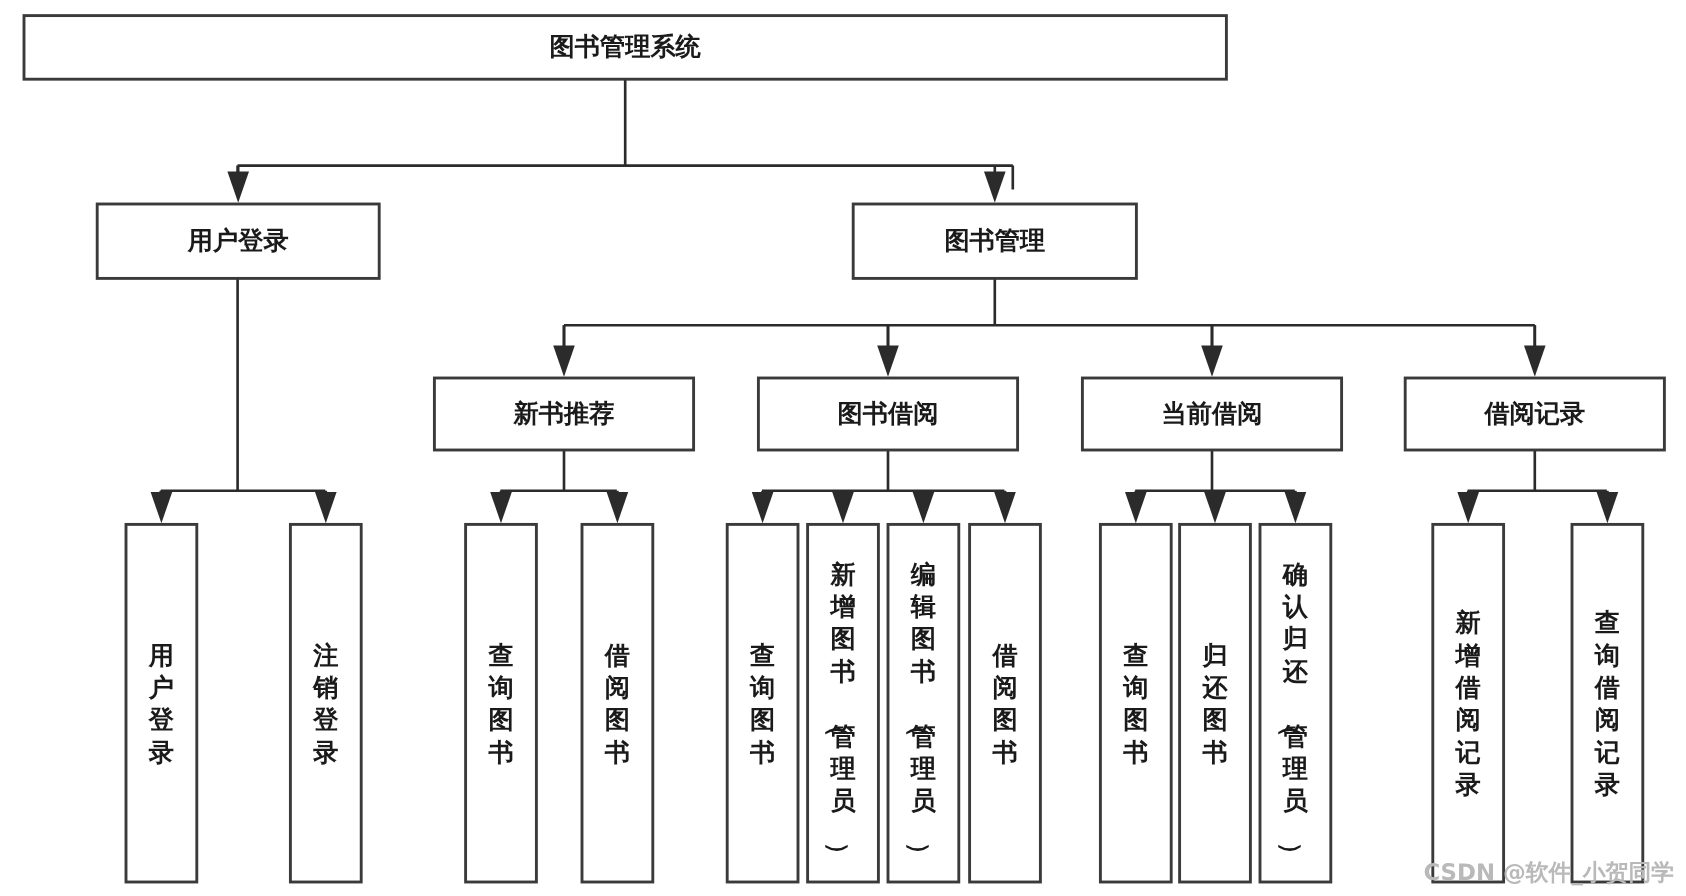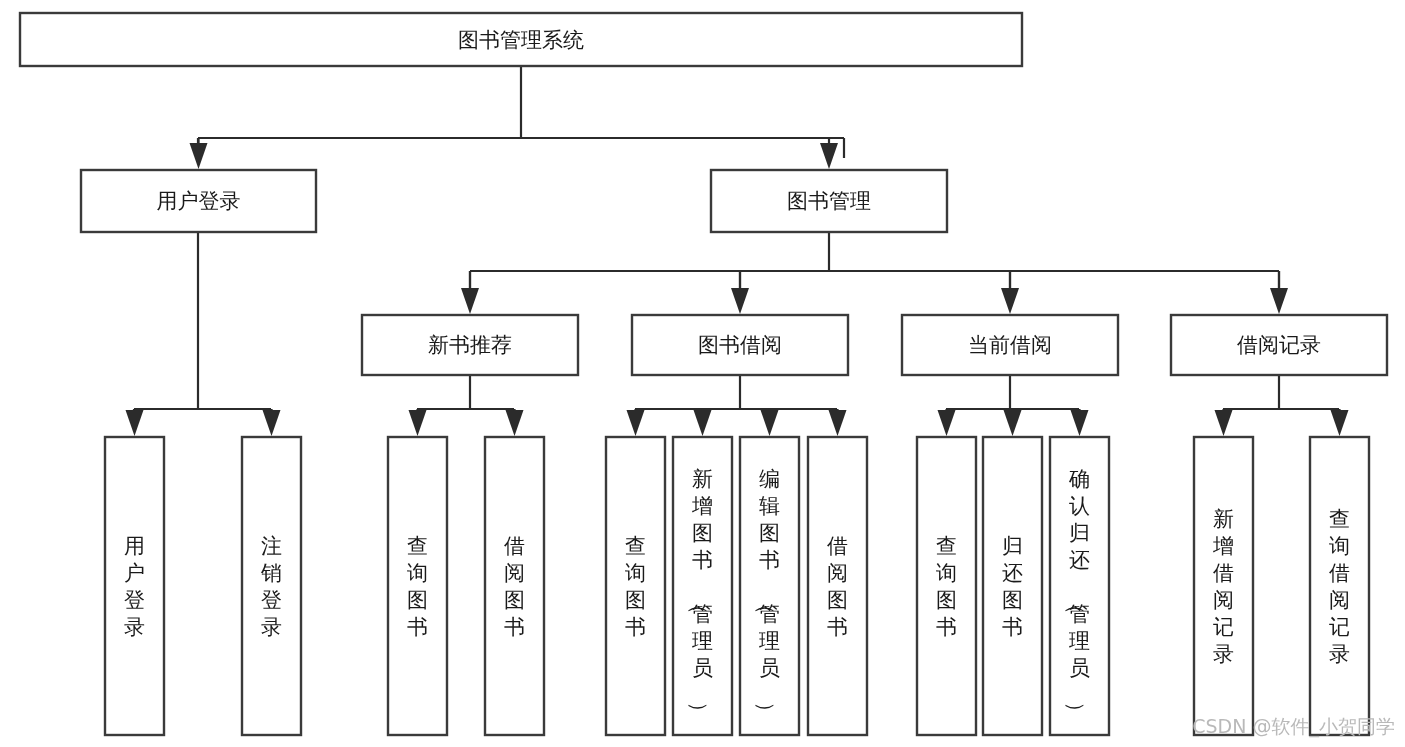--- a/index.html
+++ b/index.html
@@ -13,20 +13,21 @@
     position: relative;
     overflow: hidden;
     font-family: "DejaVu Sans", "Liberation Sans", sans-serif;
   }
   #diagram-root {
     position: absolute;
     left: 0;
     top: 0;
     width: 1405px;
     height: 747px;
+    font-weight: bold;
   }
   .node-box {
     fill: #ffffff;
     stroke: #3a3a3a;
     stroke-width: 2.4;
   }
   .node-label {
     fill: #1a1a1a;
     font-family: "DejaVu Sans", "Liberation Sans", sans-serif;
     font-size: 21px;

